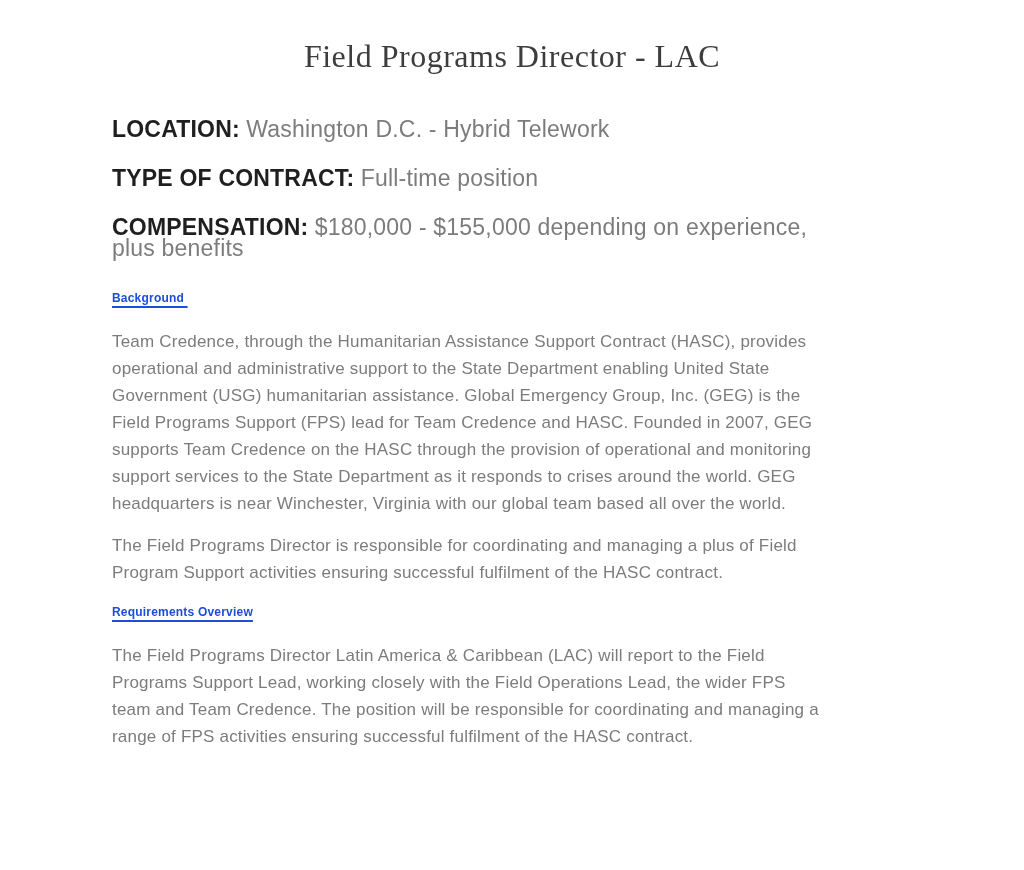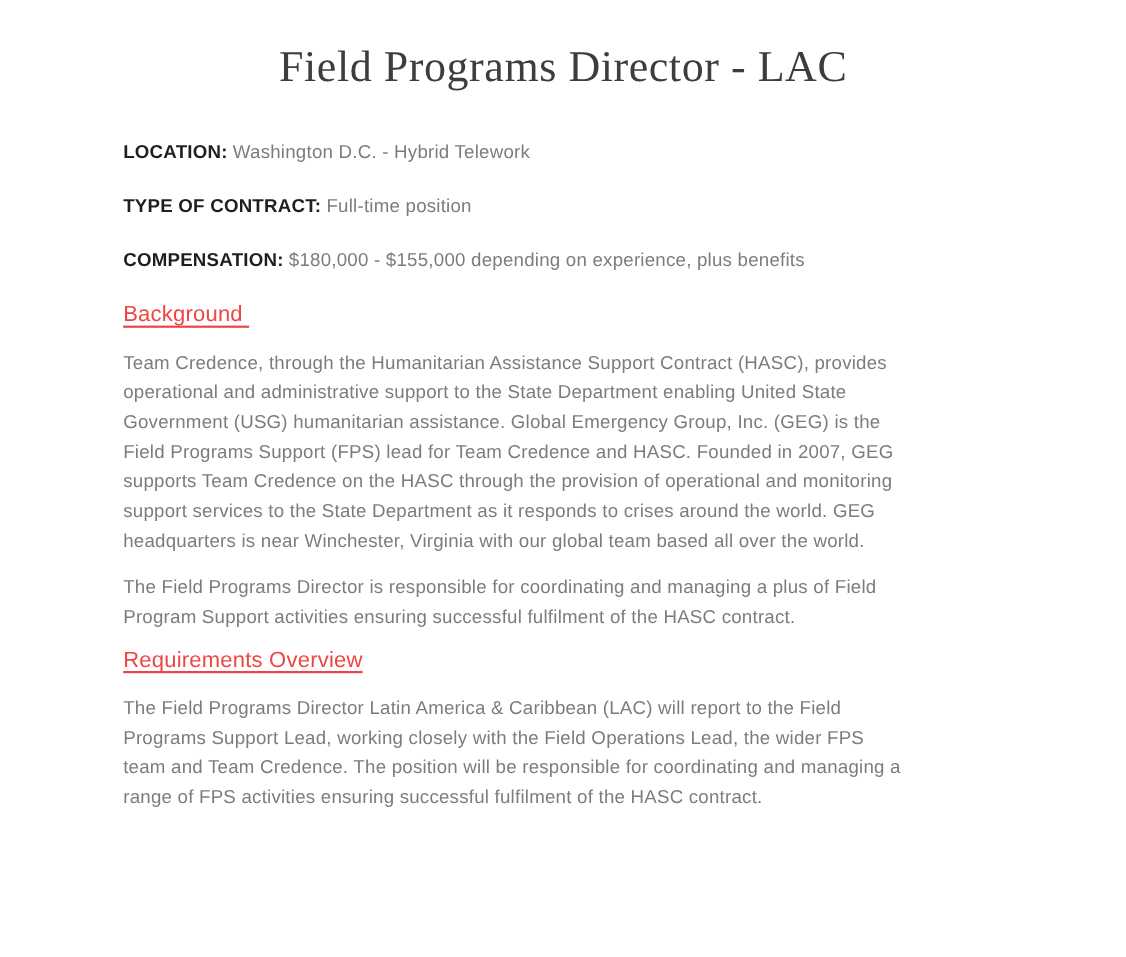--- a/index.html
+++ b/index.html
@@ -14,49 +14,49 @@
     background: #ffffff;
     overflow: hidden;
     font-family: "Liberation Sans", sans-serif;
   }
   .doc-title {
     margin: 0;
     padding-top: 38px;
     text-align: center;
     font-family: "Liberation Serif", serif;
     font-weight: 400;
-    font-size: 40px;
+    font-size: 32px;
     line-height: 1.15;
     color: #3d3d3d;
     letter-spacing: 0.5px;
   }
   .content {
     margin: 44px 0 0 112px;
     width: 714px;
   }
   .meta-line {
     margin: 0 0 28px 0;
-    font-size: 17px;
+    font-size: 23px;
     line-height: 21px;
   }
   .meta-label {
     font-weight: 700;
     color: #1f1f1f;
     letter-spacing: 0.2px;
   }
   .meta-value {
     color: #7c7c7c;
     letter-spacing: 0.2px;
   }
   .section-heading {
     margin: 0 0 18px 0;
-    font-size: 20px;
+    font-size: 12px;
     line-height: 23px;
-    font-weight: 400;
-    color: #ef4444;
+    font-weight: 700;
+    color: #1d4ed8;
     letter-spacing: 0.2px;
   }
   .section-heading .underlined {
     white-space: pre-wrap;
     text-decoration: underline;
     text-decoration-thickness: 2px;
     text-underline-offset: 4px;
   }
   .body-paragraph {
     margin: 0 0 15px 0;

